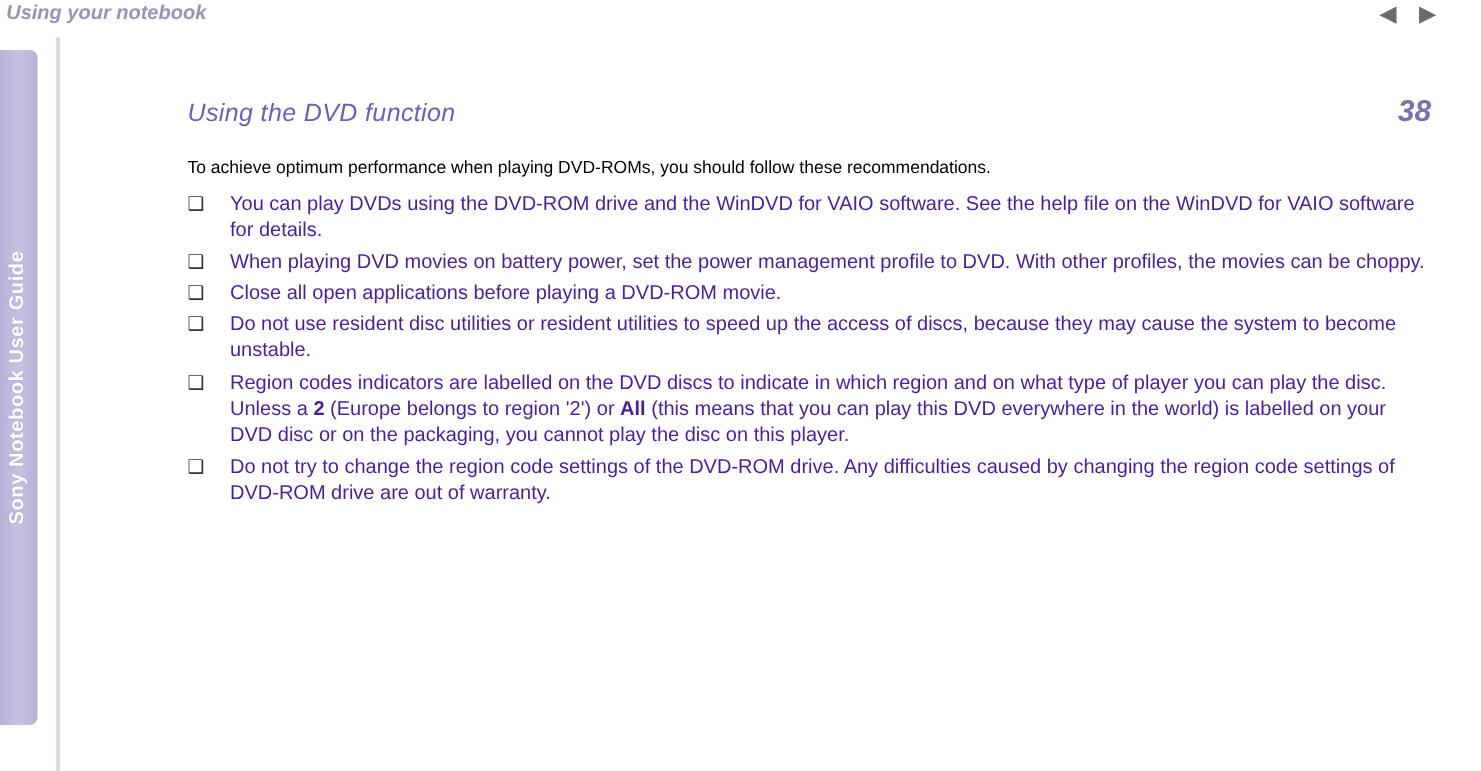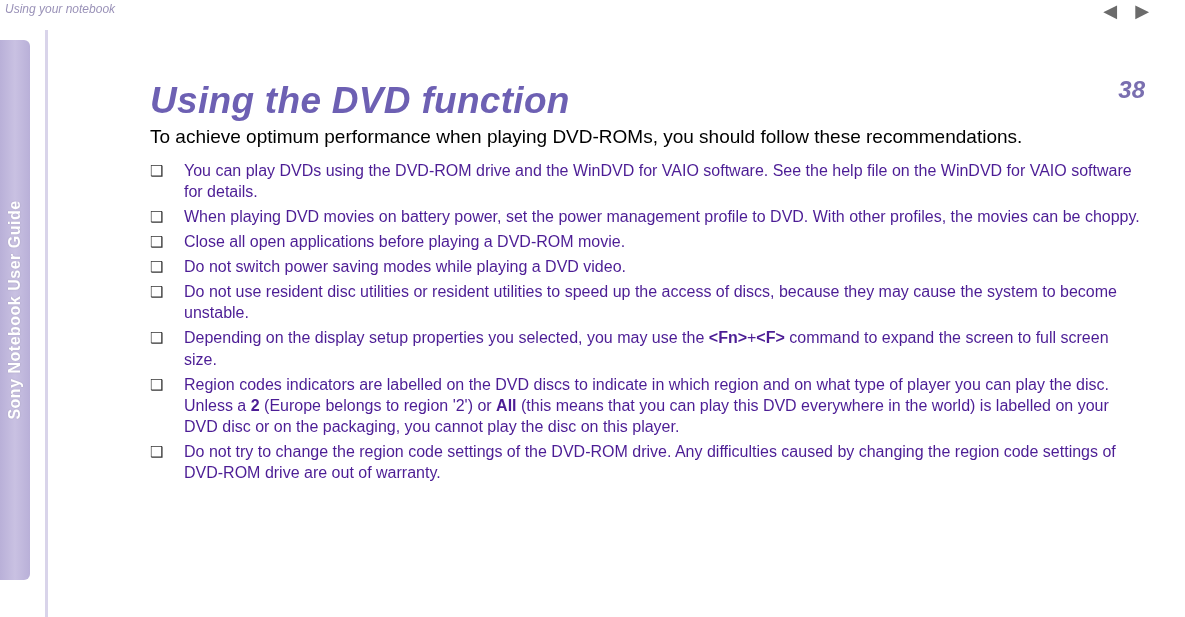--- a/index.html
+++ b/index.html
@@ -31,22 +31,22 @@
     font-size: 16px;
     letter-spacing: 0.5px;
     text-shadow: 0 0 2px rgba(0,0,0,0.15);
   }
   .breadcrumb {
     position: absolute;
     left: 5px;
     top: 2px;
     color: #9a92b8;
     font-style: italic;
-    font-weight: normal;
-    font-size: 12px;
+    font-weight: bold;
+    font-size: 16px;
     text-align: center;
   }
   .page-number {
     position: absolute;
     right: 40px;
     top: 32px;
     color: #7a6fb0;
     font-style: italic;
     font-weight: bold;
     font-size: 24px;
@@ -74,27 +74,27 @@
   }
   .content {
     position: absolute;
     left: 150px;
     right: 45px;
     top: 80px;
   }
   .heading {
     color: #6d60b3;
     font-style: italic;
-    font-size: 37px;
-    font-weight: 700;
-    margin-bottom: 2px;
+    font-size: 20px;
+    font-weight: 400;
+    margin-bottom: 21px;
     letter-spacing: 0.3px;
   }
   .intro {
-    font-size: 19px;
+    font-size: 14px;
     color: #000;
     margin-bottom: 10px;
     line-height: 1.35;
   }
   ul.bullets {
     list-style: none;
   }
   ul.bullets > li {
     position: relative;
     padding-left: 34px;
@@ -131,19 +131,17 @@
   <div class="side-tab-text">Sony Notebook User Guide</div>
 </div>
 
 <div class="content">
   <div class="heading">Using the DVD function</div>
   <div class="intro">To achieve optimum performance when playing DVD-ROMs, you should follow these recommendations.</div>
   <ul class="bullets">
     <li>You can play DVDs using the DVD-ROM drive and the WinDVD for VAIO software. See the help file on the WinDVD for VAIO software for details.</li>
     <li>When playing DVD movies on battery power, set the power management profile to DVD. With other profiles, the movies can be choppy.</li>
     <li>Close all open applications before playing a DVD-ROM movie.</li>
-    <li>Do not switch power saving modes while playing a DVD video.</li>
     <li>Do not use resident disc utilities or resident utilities to speed up the access of discs, because they may cause the system to become unstable.</li>
-    <li><span>Depending on the display setup properties you selected, you may use the </span><span class="bold">&lt;Fn&gt;</span><span>+</span><span class="bold">&lt;F&gt;</span><span> command to expand the screen to full screen size.</span></li>
     <li><span>Region codes indicators are labelled on the DVD discs to indicate in which region and on what type of player you can play the disc. Unless a </span><span class="bold">2</span><span> (Europe belongs to region '2') or </span><span class="bold">All</span><span> (this means that you can play this DVD everywhere in the world) is labelled on your DVD disc or on the packaging, you cannot play the disc on this player.</span></li>
     <li>Do not try to change the region code settings of the DVD-ROM drive. Any difficulties caused by changing the region code settings of DVD-ROM drive are out of warranty.</li>
   </ul>
 </div>
 
 </body></html>

